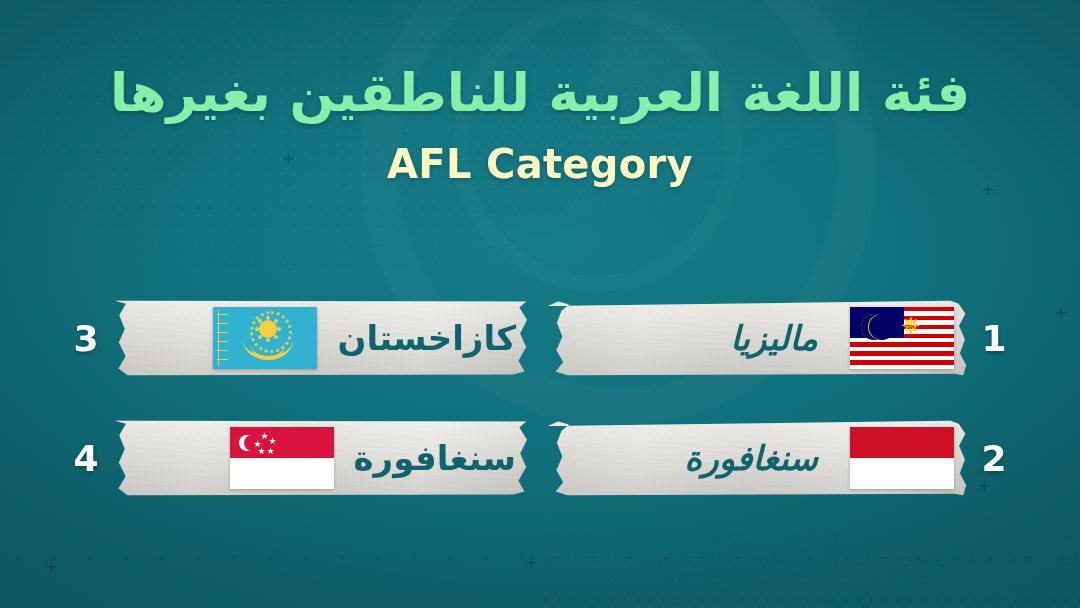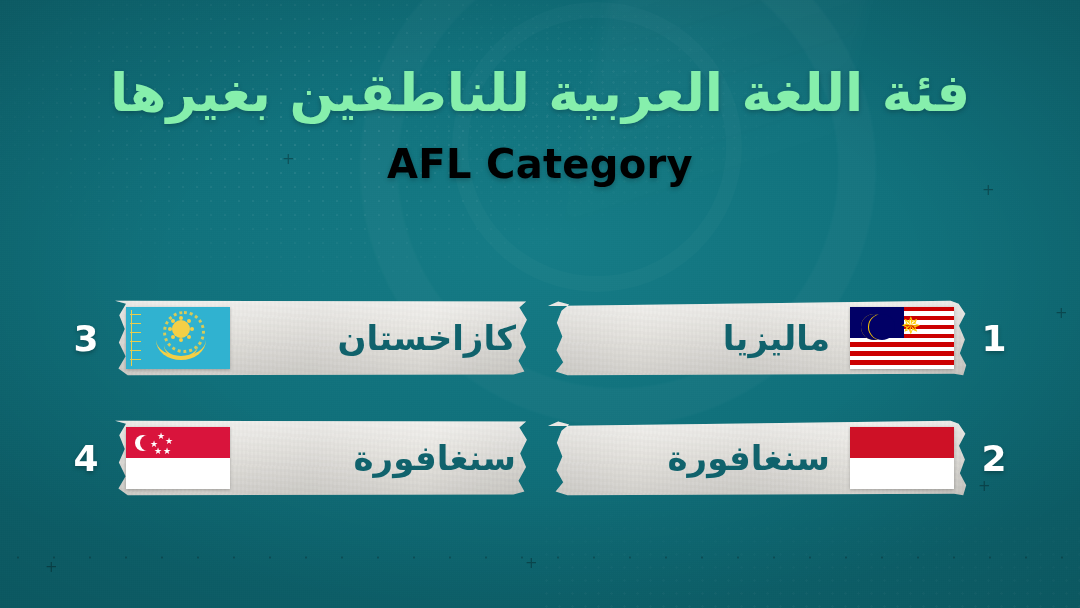--- a/index.html
+++ b/index.html
@@ -83,21 +83,21 @@
 
   
   .titles{position:absolute;left:0;right:0;top:62px;text-align:center;z-index:5;}
   .title-ar{
     color:#86efac;font-size:53px;font-weight:700;letter-spacing:0;
     direction:rtl;line-height:1.18;
     text-shadow:0 2px 5px rgba(0,0,0,.22);
     font-family:"DejaVu Sans","Liberation Sans",sans-serif;
   }
   .title-en{
-    margin-top:16px;color:#000000;font-size:40px;font-weight:700;
+    margin-top:16px;color:#fef9c3;font-size:40px;font-weight:700;
     letter-spacing:.3px;
     text-shadow:0 2px 5px rgba(0,0,0,.22);
     font-family:"DejaVu Sans","Liberation Sans",sans-serif;
   }
 
   
   .board{position:absolute;left:0;top:270px;width:1080px;height:240px;z-index:4;}
   .cell{position:absolute;height:100px;display:flex;align-items:center;}
   .cell.left{left:62px;width:470px;}
   .cell.right{left:548px;width:470px;}
@@ -140,27 +140,27 @@
       1.2% 1%, 3.8% 5%, 2.2% 20%, 3.5% 38%, 2.1% 56%, 3.7% 74%, 2.0% 90%, 4.2% 99%,
       95.6% 98%, 98.2% 94%, 96.8% 80%, 98.6% 62%, 97.2% 44%, 98.8% 26%, 97.0% 10%, 98.6% 2%
     );
   }
 
   .strip-inner{
     position:relative;z-index:2;display:flex;align-items:center;width:100%;height:100%;
     padding:0 16px;box-sizing:border-box;gap:14px;
   }
   .strip-inner.rtl{flex-direction:row-reverse;justify-content:flex-start;}
-  .strip-inner.ltr{flex-direction:row;justify-content:space-between;}
+  .strip-inner.ltr{flex-direction:row;justify-content:flex-end;}
 
   .country{
     color:#10626c;font-size:34px;font-weight:700;direction:rtl;white-space:nowrap;
     font-family:"DejaVu Sans","Liberation Sans",sans-serif;line-height:1;
   }
-  .strip-inner.rtl .country{margin-right:6px;}
+  .strip-inner.rtl .country{margin-right:18px;font-style:italic;}
   .strip-inner.ltr .country{margin-left:6px;}
 
   .flag{
     position:relative;width:104px;height:62px;flex:0 0 104px;overflow:hidden;
     background:#fff;box-shadow:0 1px 3px rgba(0,0,0,.25);
   }
 
   
   .flag-my{background:#fff;}
   .flag-my .stripes{position:absolute;inset:0;

